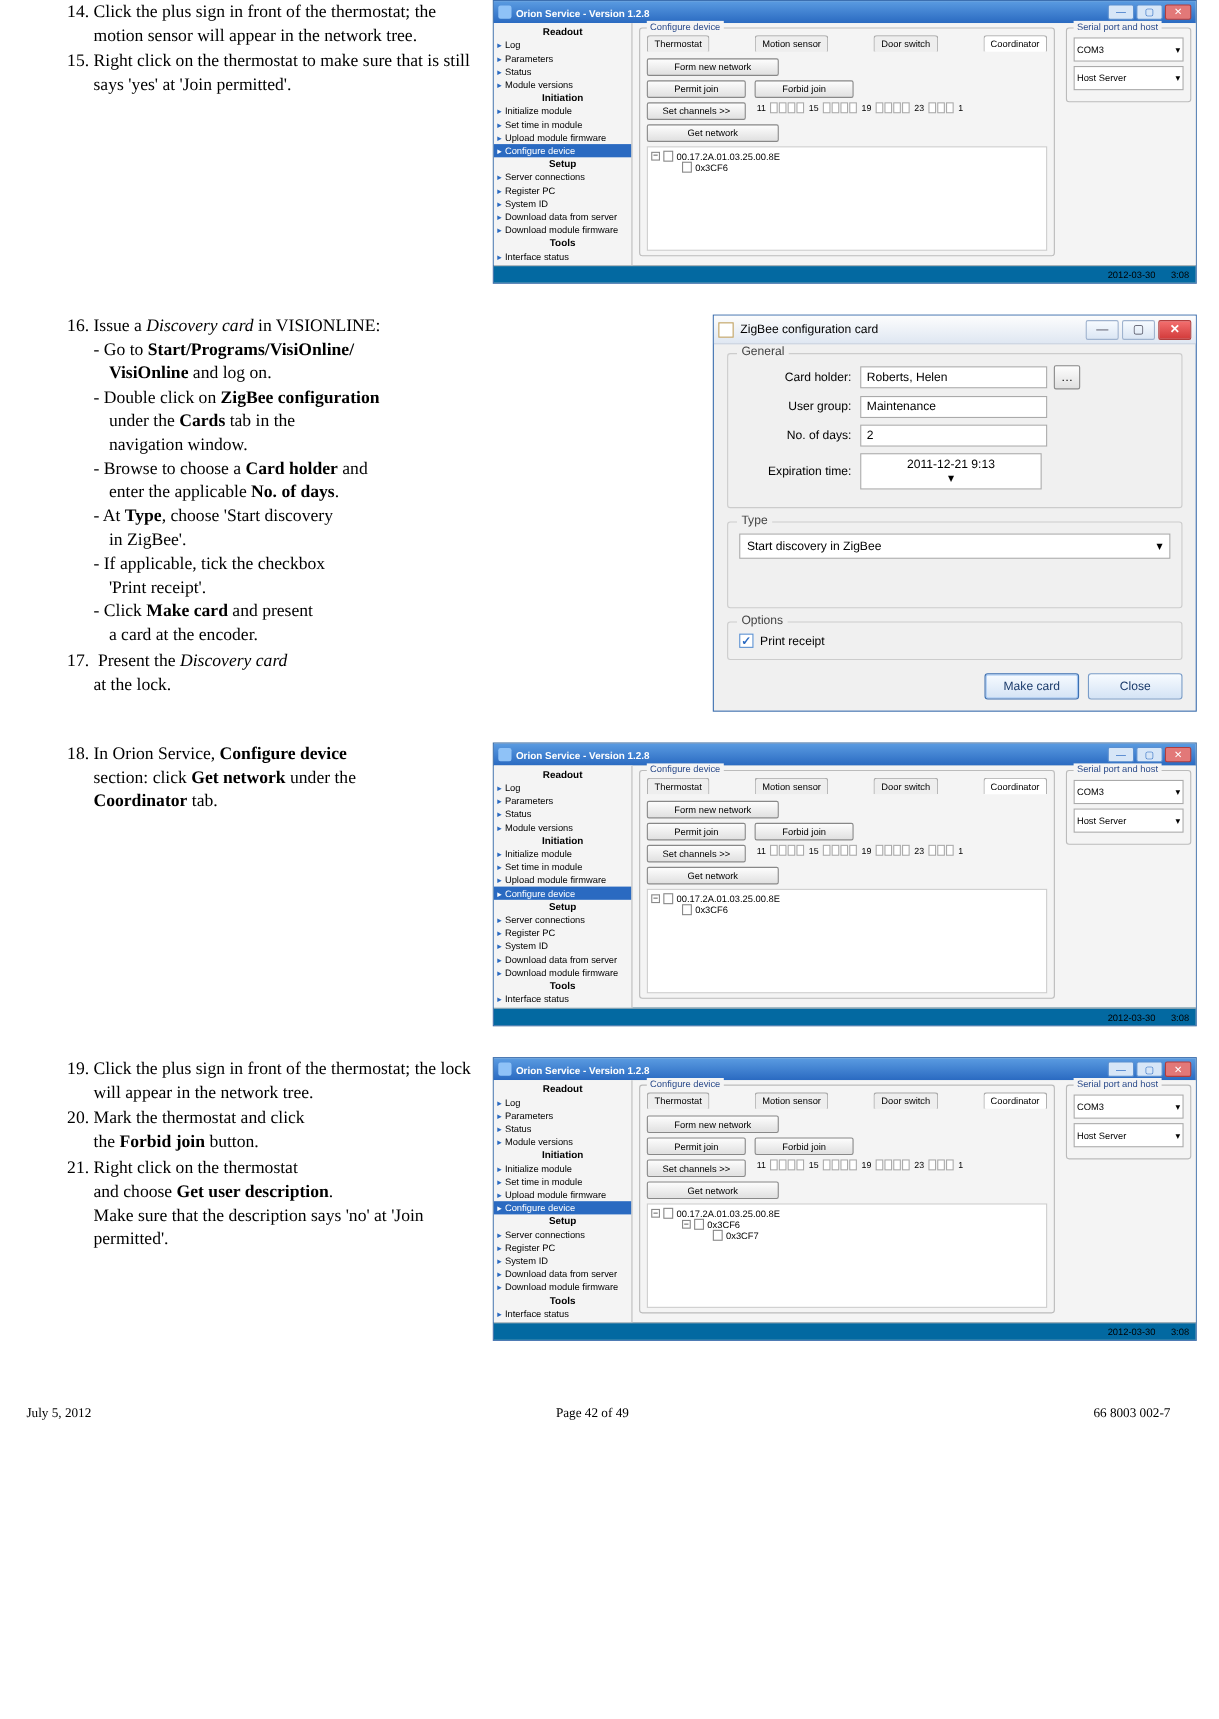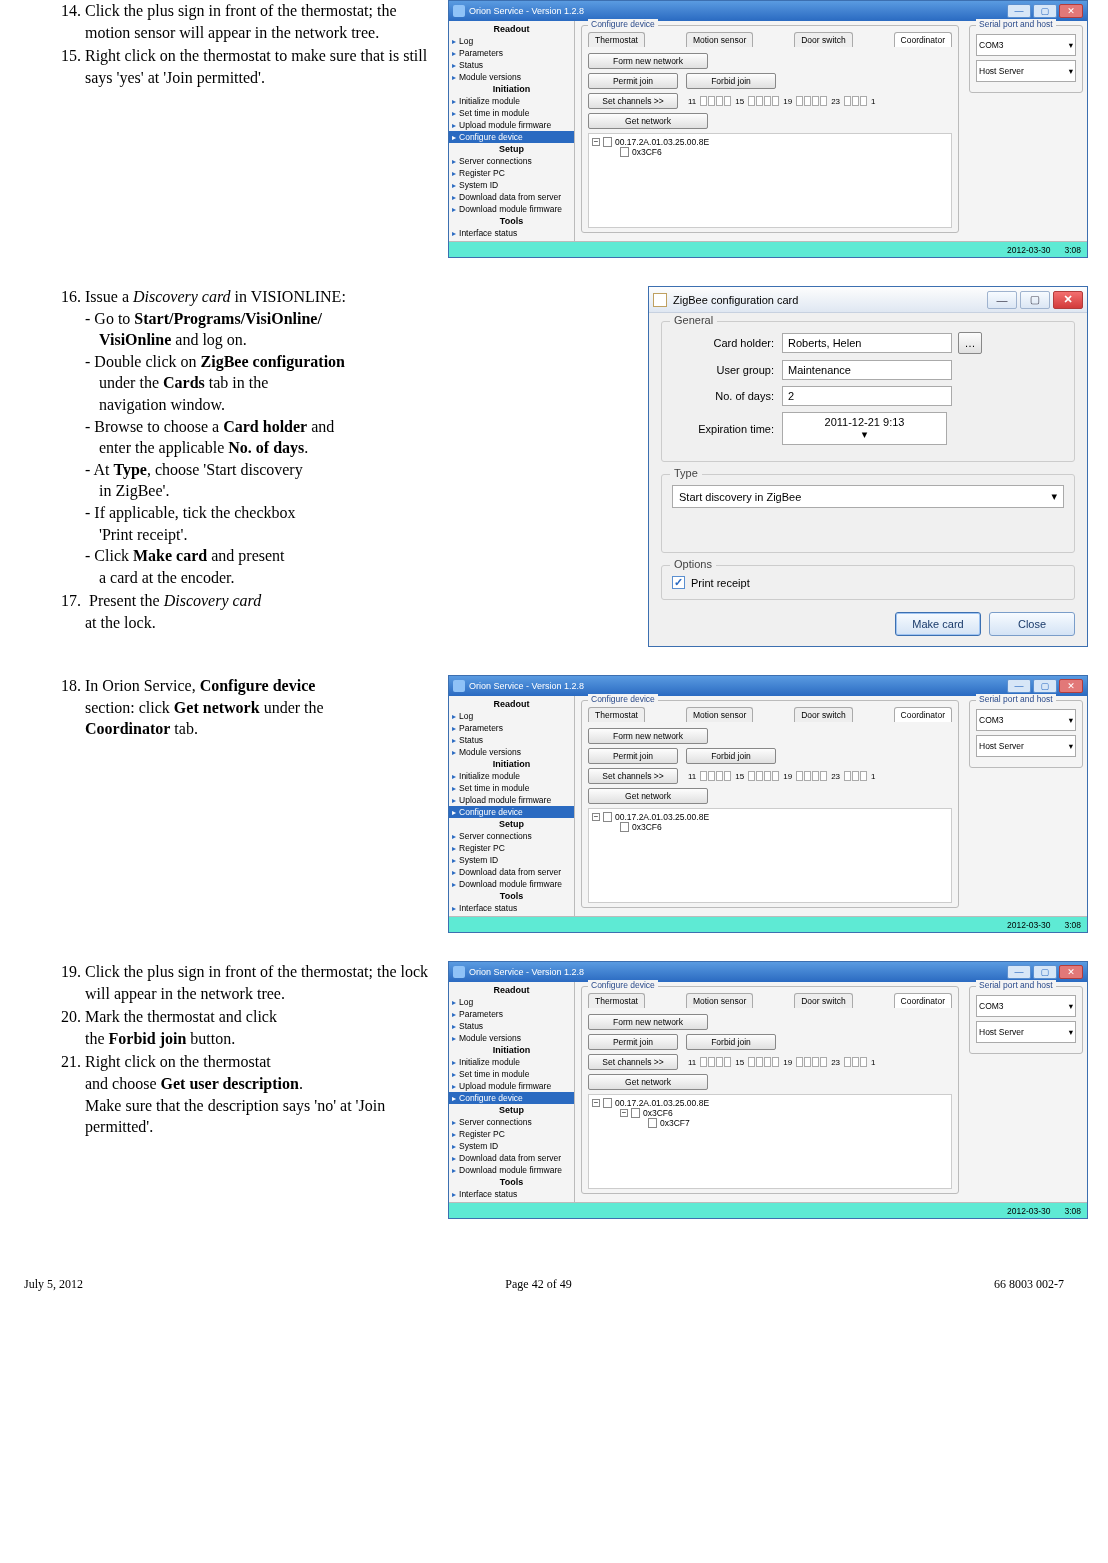--- a/index.html
+++ b/index.html
@@ -57,21 +57,21 @@
   }
   .orion-title {
     height: 20px;
     background: linear-gradient(#5a9be1,#2a6ac1);
     color: #fff;
     display: flex;
     align-items: center;
     padding: 0 4px;
     justify-content: space-between;
   }
-  .orion-title-left { display:flex; align-items:center; gap:4px; }
+  .orion-title-left { display:flex; align-items:flex-end; gap:4px;font-weight:bold; }
   .orion-title-icon { width:12px;height:12px;background:#8fc2f7;border-radius:2px; }
   .orion-wbtns { display:flex; gap:2px; }
   .orion-wbtn { width:24px;height:14px;background:#d7e6f7;border:1px solid #5a8fd0;border-radius:2px;display:flex;align-items:center;justify-content:center;color:#2a6ac1;font-size:9px; }
   .orion-wbtn.close { background:#e27878;color:#fff;border-color:#b13c3c; }
   .orion-body { display:flex; background:#f4f4f4; height:220px; }
   .orion-sidebar {
     width: 126px;
     border-right:1px solid #bbb;
     background:#f4f4f4;
     overflow:hidden;
@@ -82,40 +82,40 @@
   .orion-si .arrow { color:#2a6ac1; font-size:8px; }
   .orion-si.sel { background:#2a6ac1; color:#fff; }
   .orion-main { flex:1; padding:4px 6px 4px 6px; }
   .orion-group {
     border:1px solid #bbb; border-radius:3px; position:relative; padding:6px 6px 4px 6px; margin-bottom:6px;
   }
   .orion-group-label { position:absolute; top:-7px; left:6px; background:#f4f4f4; padding:0 3px; font-size:8.5px; color:#2a4a8a; }
   .orion-tabs { display:flex; gap:0; margin-bottom:6px;justify-content:space-between; }
   .orion-tab { border:1px solid #aaa; border-bottom:none; padding:2px 6px; font-size:8.5px; background:#eee; border-radius:3px 3px 0 0; }
   .orion-tab.active { background:#fff; font-weight:normal; }
-  .orion-btnrow { display:flex; gap:8px; margin-bottom:4px; align-items:center; }
+  .orion-btnrow { display:flex; gap:8px; margin-bottom:4px; align-items:flex-start; }
   .orion-btn {
     border:1px solid #888; background:linear-gradient(#fdfdfd,#e0e0e0);
     padding:2px 8px; font-size:8.5px; border-radius:2px; min-width:90px; text-align:center;
   }
   .orion-btn.wide { min-width:120px; }
   .orion-ticks { display:flex; gap:2px; align-items:center; }
   .orion-tick-grp { display:flex; gap:1px; }
   .orion-tick { width:7px;height:10px;border:1px solid #aaa;background:#fff; }
   .orion-tick-lbl { font-size:8px; margin:0 2px; }
   .orion-tree { border:1px solid #ccc; background:#fff; height:95px; margin-top:4px; padding:3px; font-size:8.5px; overflow:hidden; }
   .orion-tree .node { display:flex; align-items:center; gap:3px; }
   .orion-tree .child { margin-left:28px; }
   .sq { width:8px;height:8px;border:1px solid #888;display:inline-flex;align-items:center;justify-content:center;font-size:8px;line-height:8px; }
   .doc { width:9px;height:10px;border:1px solid #888;background:#fff; }
   .orion-right { width:122px; padding:4px 4px; border-left:0; }
   .orion-right-group { border:1px solid #bbb;border-radius:3px;position:relative;padding:8px 6px 6px 6px; }
   .orion-right-label { position:absolute;top:-7px;left:6px;background:#f4f4f4;padding:0 3px;font-size:8.5px;color:#2a4a8a; }
   .orion-sel { width:100%; border:1px solid #aaa;background:#fff;font-size:8.5px;padding:5px 2px;margin-bottom:4px;display:flex;justify-content:space-between;align-items:center; }
-  .orion-status { height:16px; background:#5eead4; border-top:1px solid #bbb; display:flex; justify-content:flex-end; align-items:center; padding:0 6px; gap:14px; font-size:8.5px; }
+  .orion-status { height:16px; background:#0369a1; border-top:1px solid #bbb; display:flex; justify-content:flex-end; align-items:center; padding:0 6px; gap:14px; font-size:8.5px; }
 
   
   .zb {
     width: 440px;
     font-family: Tahoma, Arial, sans-serif;
     font-size: 11px;
     border:1px solid #3c6fb0;
     background:#f0f0f0;
   }
   .zb-title {

